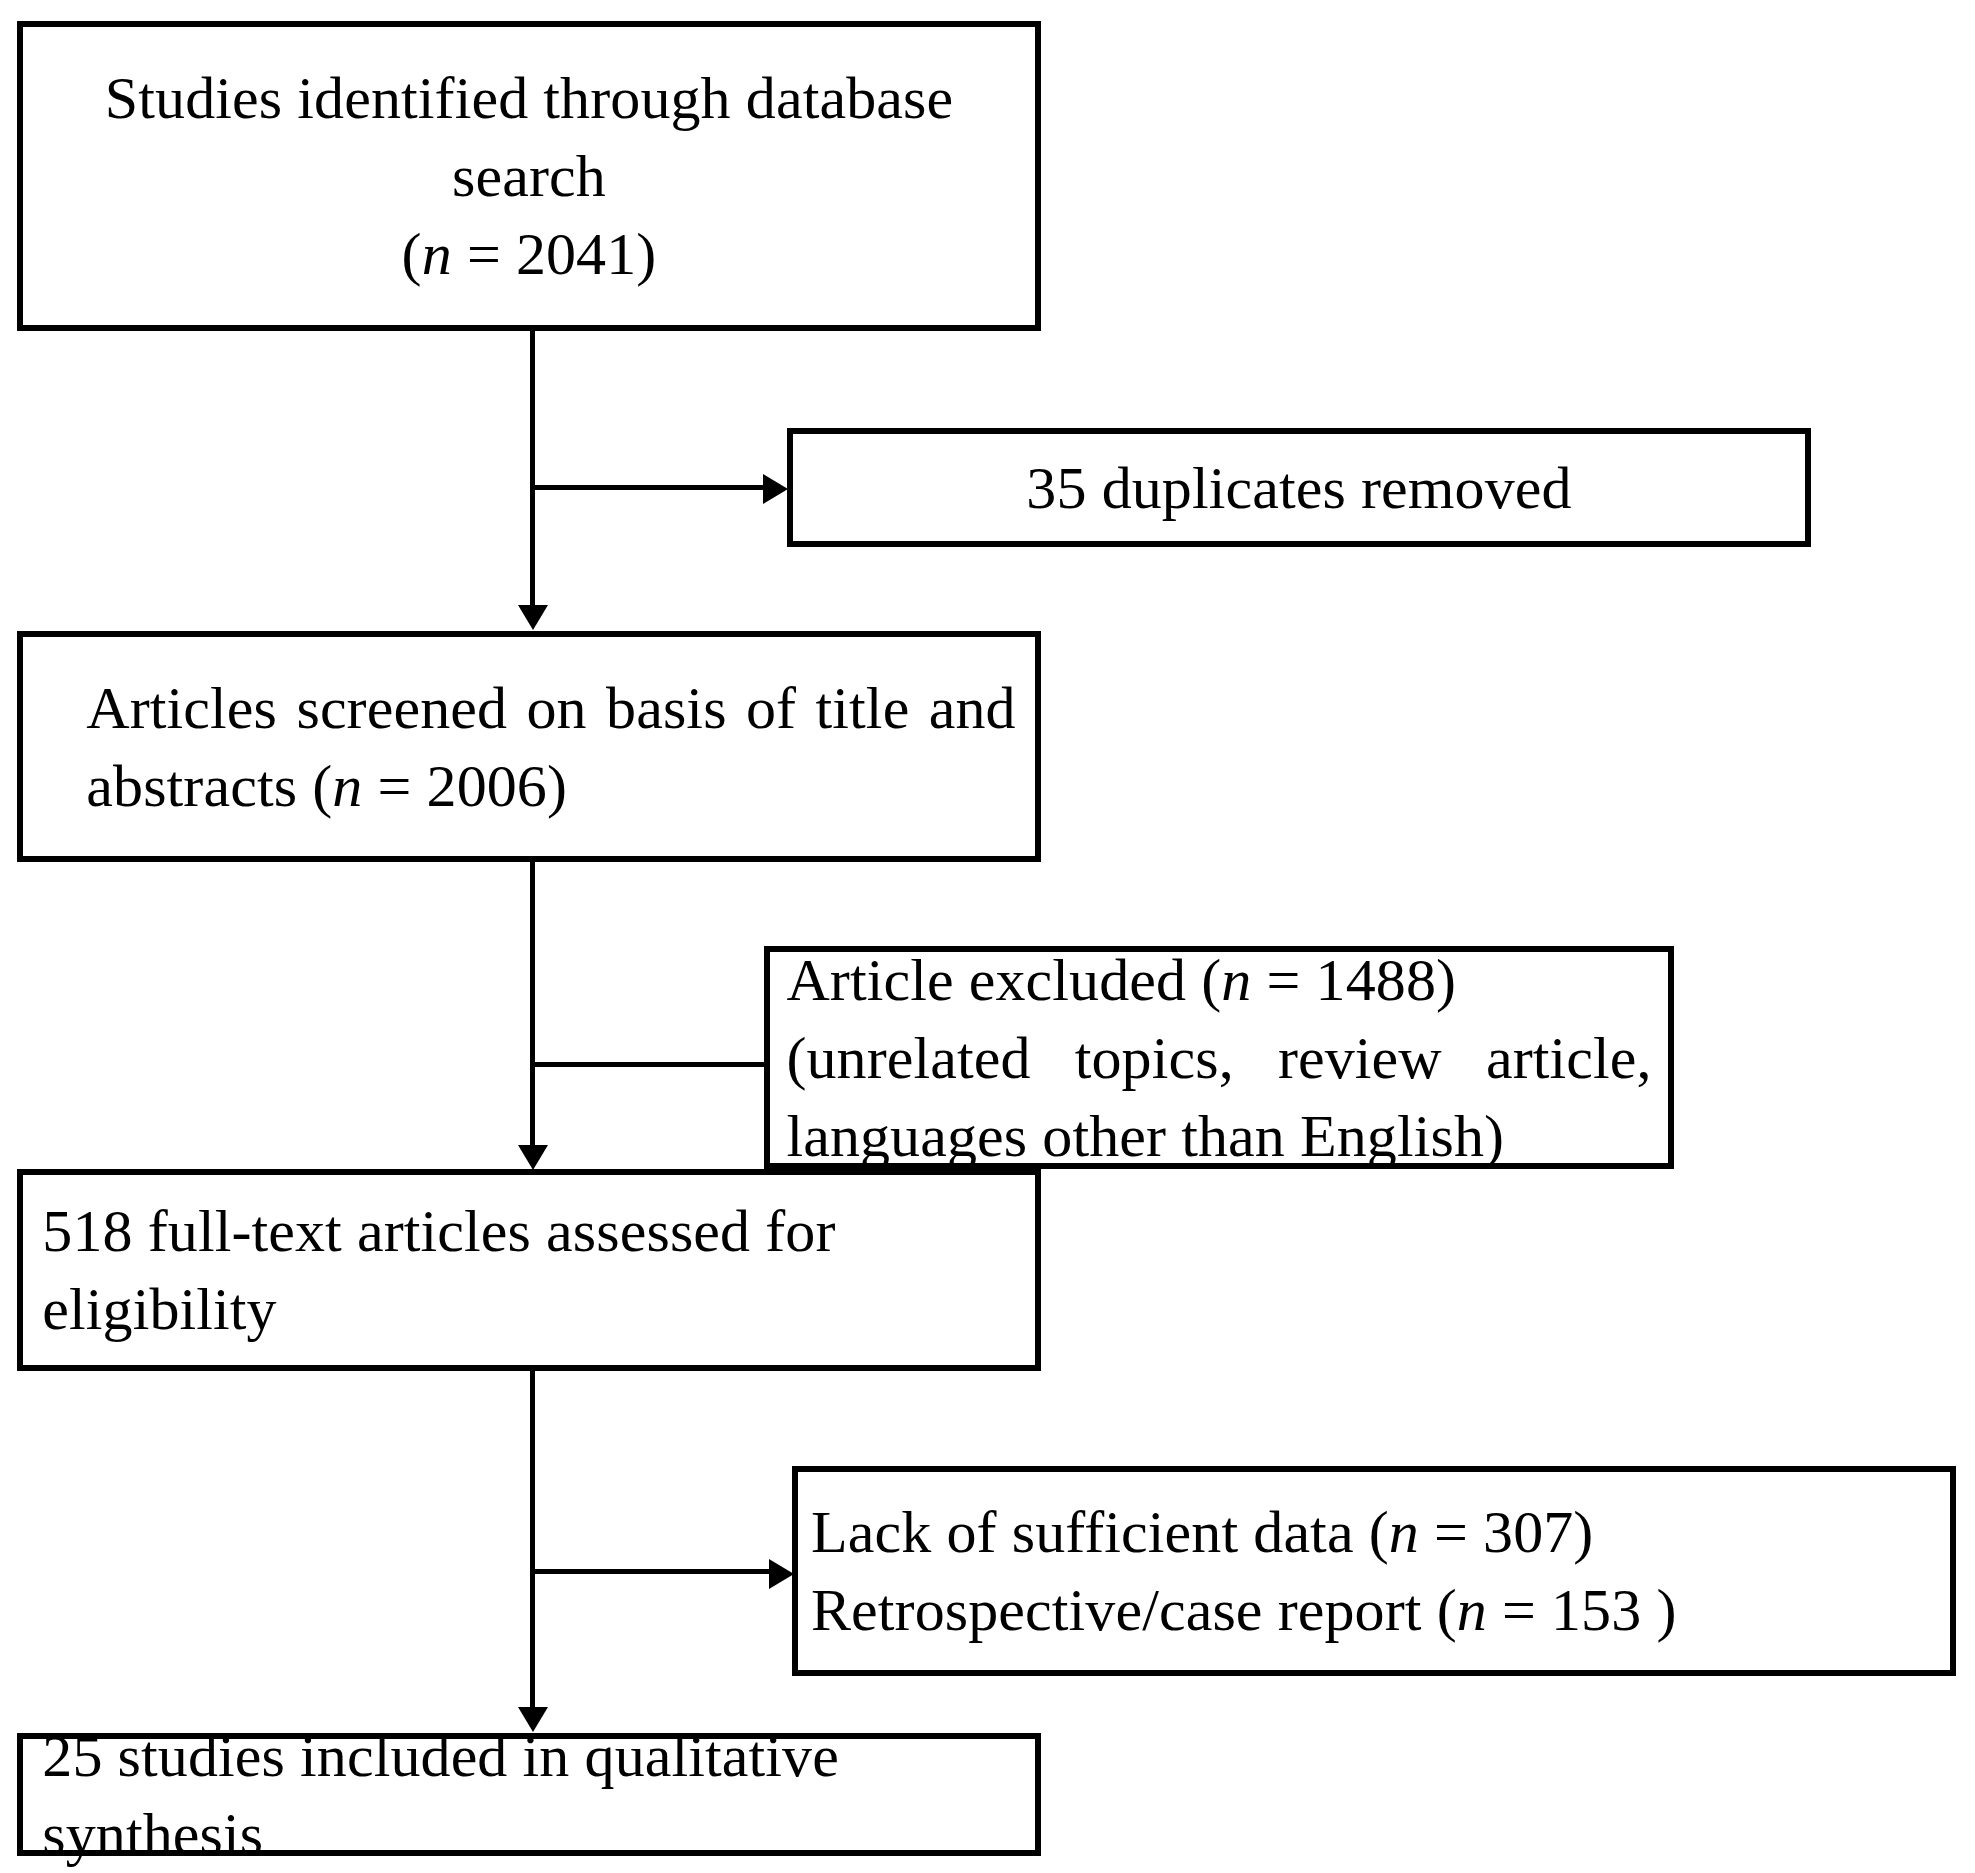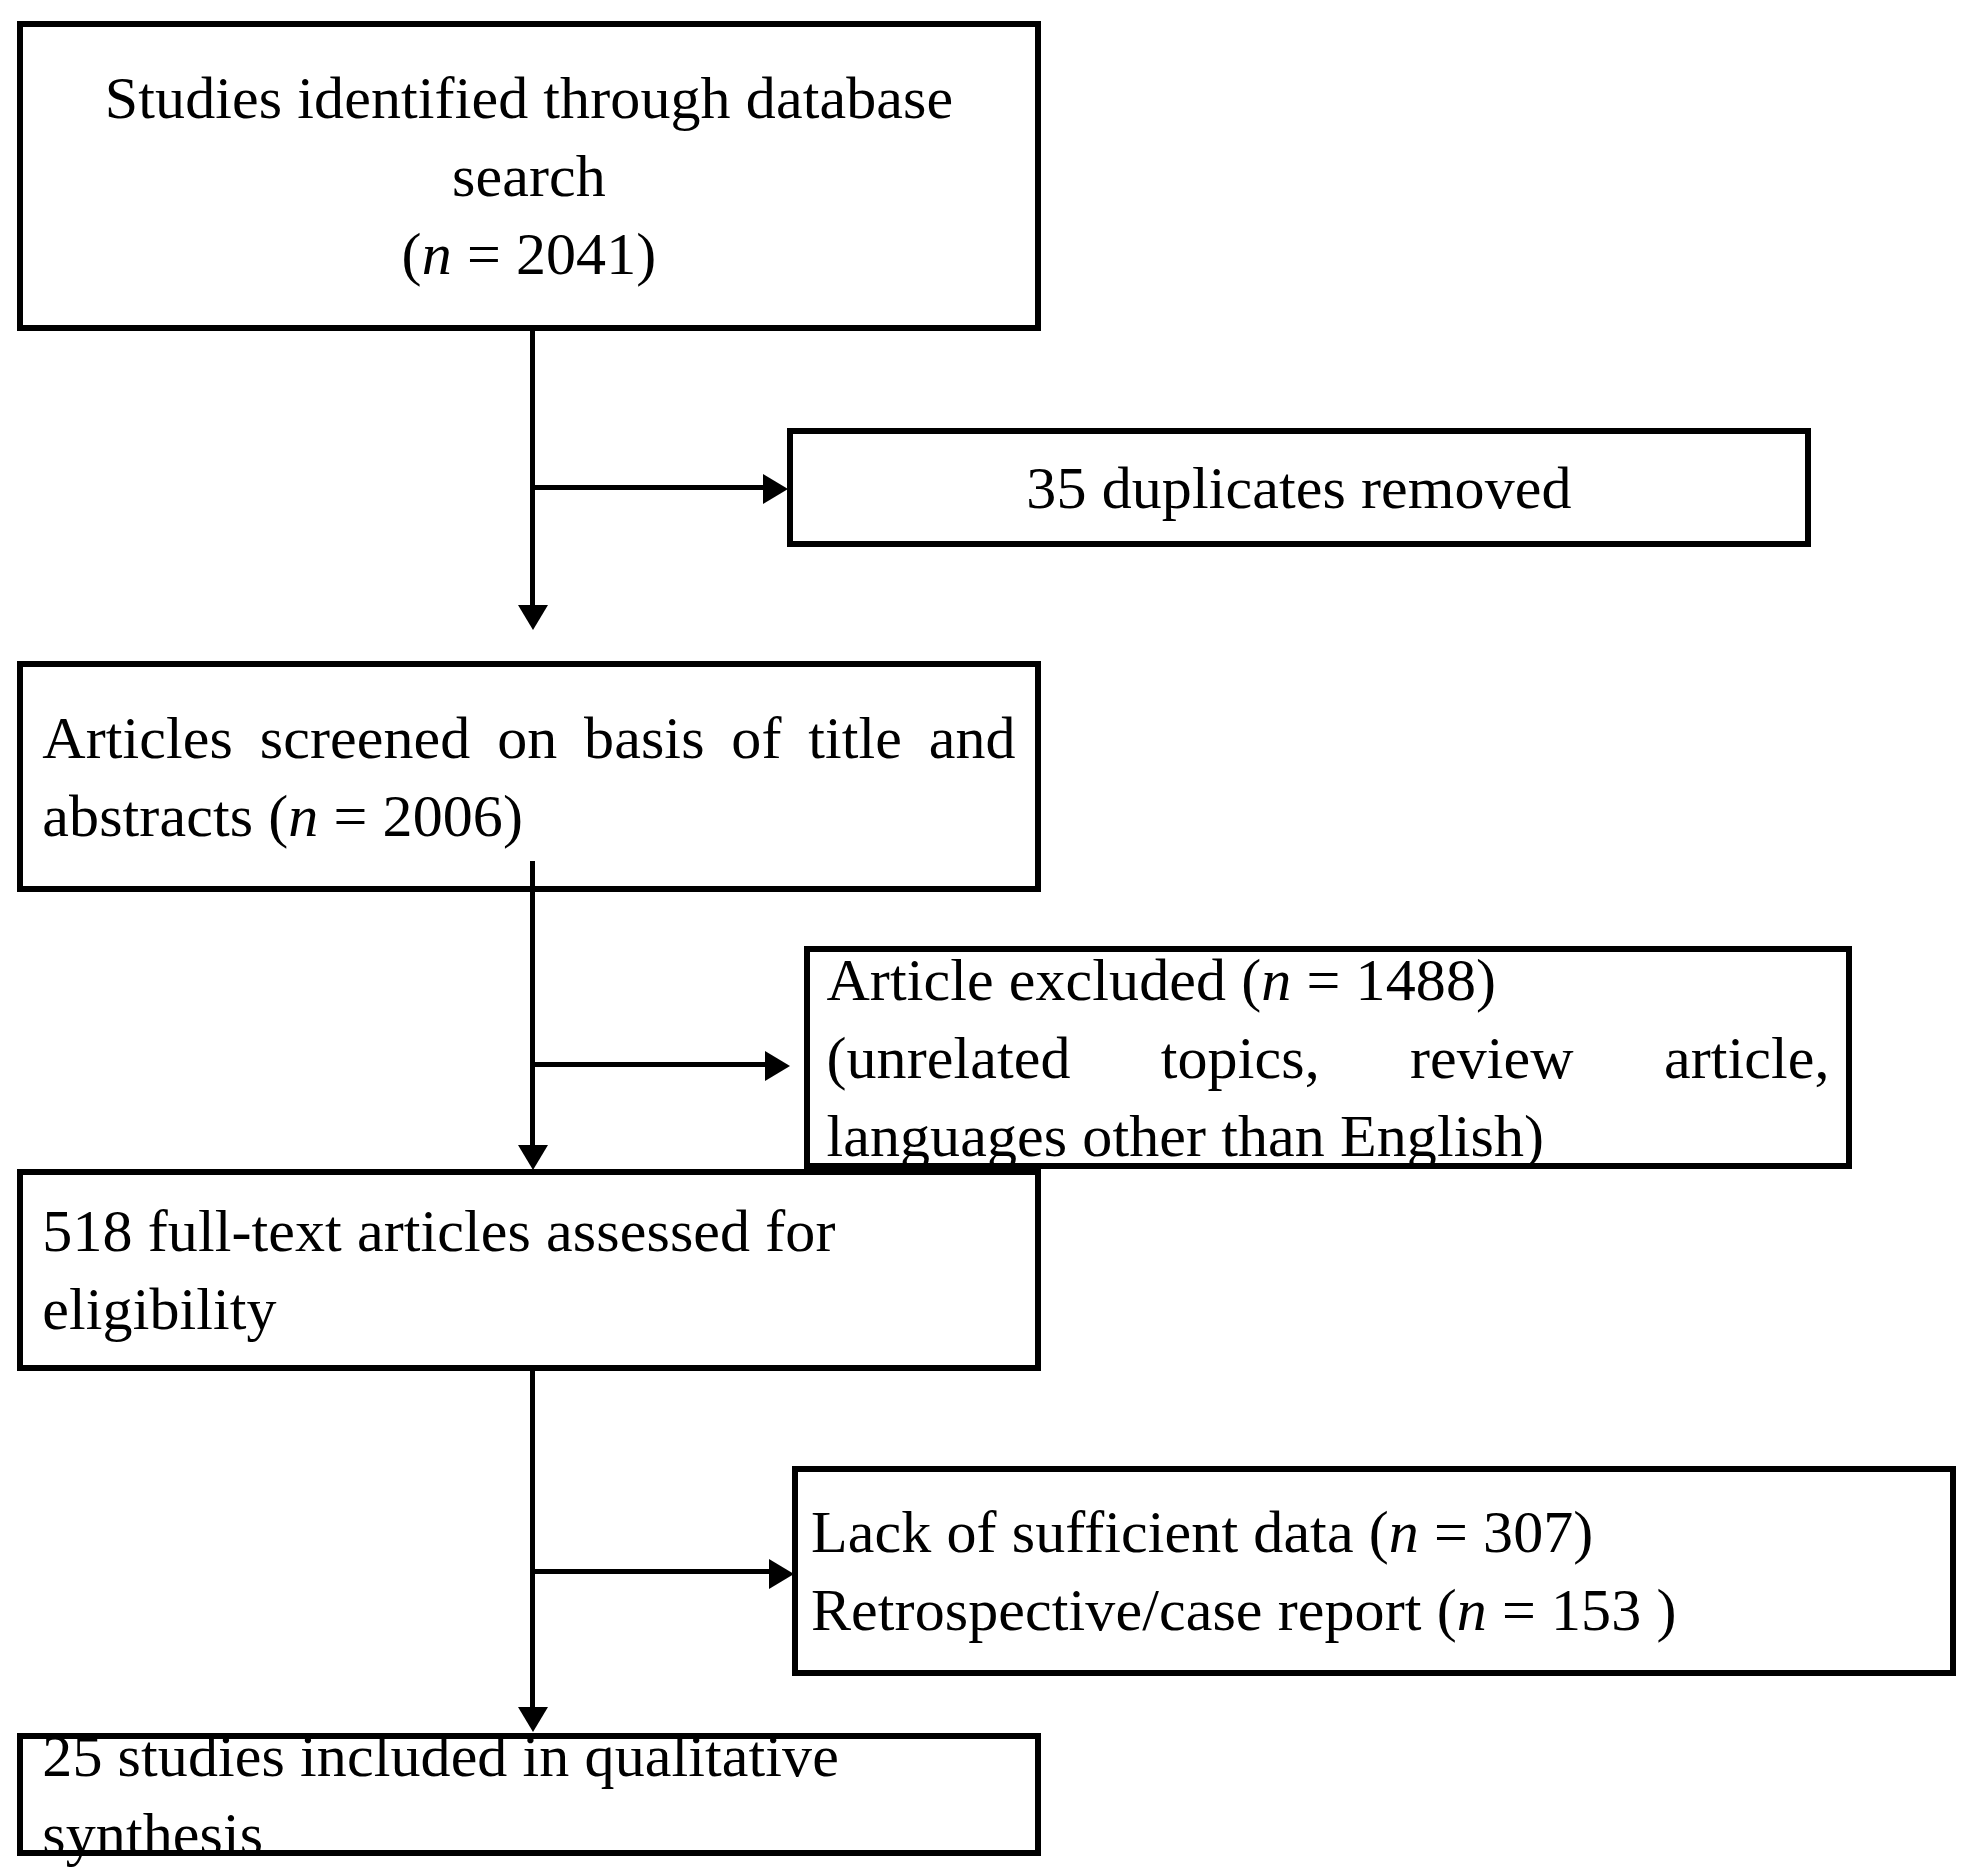--- a/index.html
+++ b/index.html
@@ -79,31 +79,31 @@
   <div class="vline" style="left:530px; top:331px; height:274px;"></div>
   <div class="arrow-down" style="left:518px; top:605px;"></div>
 
   <div class="hline" style="left:530px; top:485px; width:239px;"></div>
   <div class="arrow-right" style="left:763px; top:474px;"></div>
 
   <div class="flow-box" style="left:787px; top:428px; width:1024px; height:119px;">
     <div class="box-text t-center">35 duplicates removed</div>
   </div>
 
-  <div class="flow-box" style="left:17px; top:661px; width:1024px; height:231px;">
+  <div class="flow-box" style="left:17px; top:631px; width:1024px; height:231px;padding-left:44px;">
     <div class="box-text t-just"><span>Articles screened on basis of title and abstracts (</span><span class="ital">n</span><span> = 2006)</span></div>
   </div>
 
   <div class="vline" style="left:530px; top:861px; height:284px;"></div>
   <div class="arrow-down" style="left:518px; top:1145px;"></div>
 
   <div class="hline" style="left:530px; top:1062px; width:242px;"></div>
   <div class="arrow-right" style="left:765px; top:1051px;"></div>
 
-  <div class="flow-box" style="left:804px; top:946px; width:1048px; height:223px;">
+  <div class="flow-box" style="left:764px; top:946px; width:910px; height:223px;">
     <div class="box-text t-just" style="padding:0 16.4px;">
       <span>Article excluded (</span><span class="ital">n</span><span> = 1488)</span><br>
       <span> (unrelated topics, review article, languages other  than English)</span>
     </div>
   </div>
 
   <div class="flow-box" style="left:17px; top:1169px; width:1024px; height:202px;">
     <div class="box-text t-left">518 full-text articles assessed for eligibility</div>
   </div>
 

